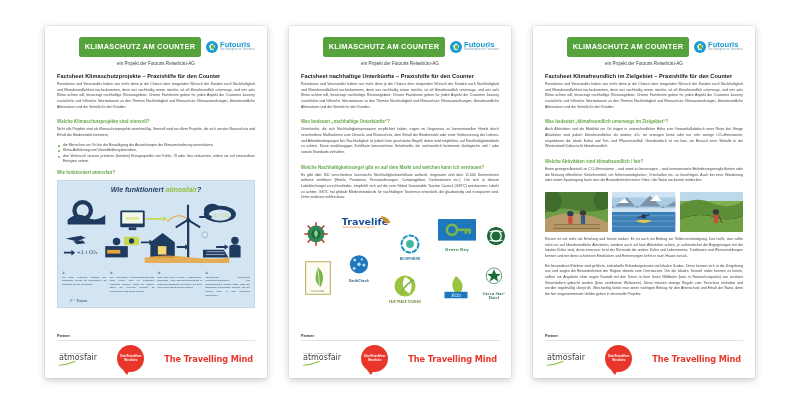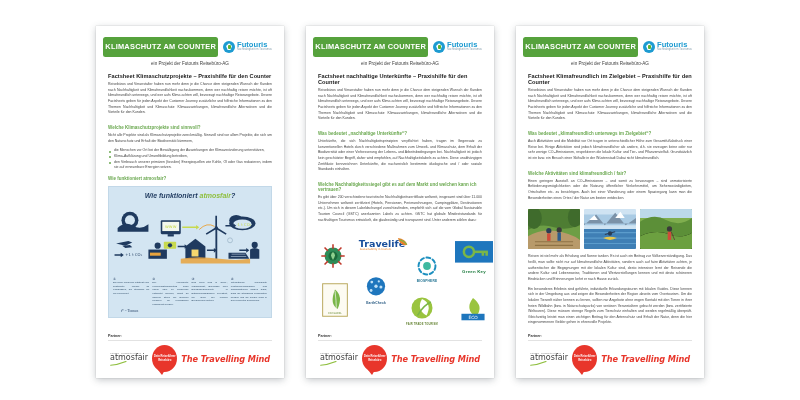--- a/index.html
+++ b/index.html
@@ -15,21 +15,21 @@
     display: flex;
     align-items: flex-start;
     justify-content: center;
     gap: 22px;
     padding-top: 26px;
   }
 
   
   .sheet {
     position: relative;
-    width: 188px; height: 352px;
+    width: 222px; height: 352px;
     background: #ffffff;
     box-shadow: 0 2px 7px rgba(60,70,80,.30), 0 0 1px rgba(0,0,0,.25);
     padding: 11px 12px 0 12px;
     display: flex;
     flex-direction: column;
     overflow: hidden;
   }
 
   
   .sheet-header {
@@ -202,21 +202,20 @@
     border-top: 5px solid #e8362b;
   }
   .pl-bubble span {
     color: #fff; font-size: 2.7px; font-weight: bold;
     text-align: center; line-height: 1.25;
   }
   .pl-tm {
     font-size: 8.2px; font-weight: bold; color: #e8362b;
     font-family: "DejaVu Sans", sans-serif; letter-spacing: -.1px;
     white-space: nowrap;
-    font-style: italic;
   }
 </style>
 </head>
 <body>
 
 <div class="workspace">
 
   <div class="sheet">
     <div class="sheet-header">
       <div class="banner">KLIMASCHUTZ AM COUNTER</div>

